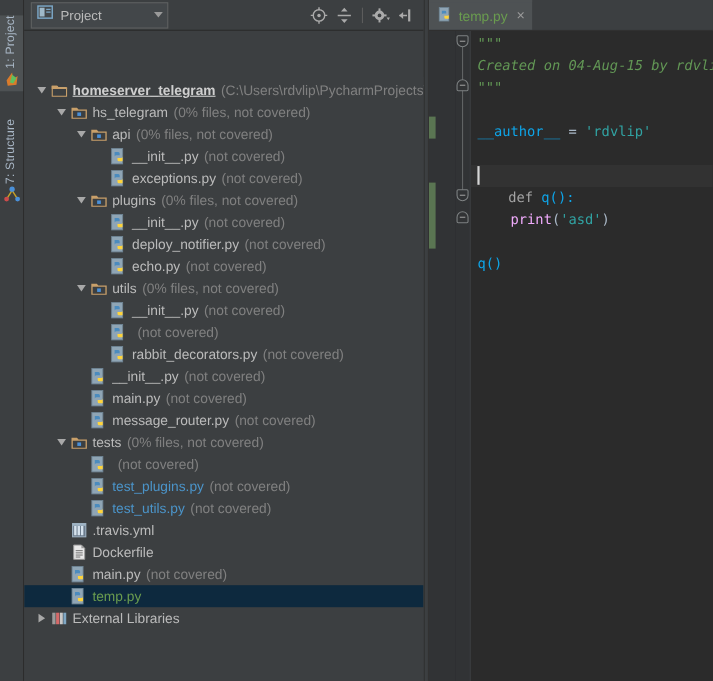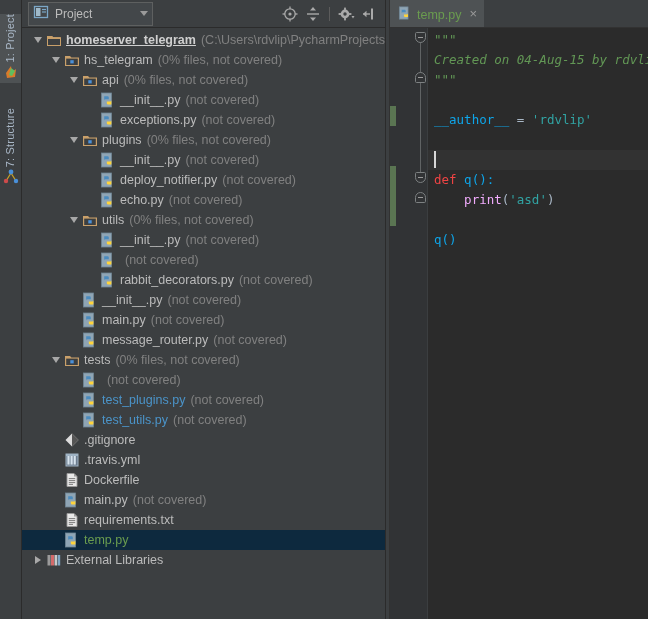--- a/index.html
+++ b/index.html
@@ -35,20 +35,21 @@
   .stripe-btn.active { background: #4e5254; }
   .stripe-icon { width: 16px; height: 16px; margin: 2px 0 3px 0; }
 
   
   .project-panel {
     width: 363px; height: 619px;
     background: #3c3f41;
     display: flex; flex-direction: column;
     flex: 0 0 363px;
     position: relative;
+    gap: 42px;
   }
   .proj-toolbar {
     height: 28px; min-height: 28px;
     background: #3c3f41;
     display: flex; align-items: center;
     position: relative;
     border-bottom: 1px solid #2b2b2b;
   }
   .proj-combo {
     display: flex; align-items: center; gap: 6px;
@@ -180,21 +181,21 @@
     padding-top: 2px;
     color: #a9b7c6;
   }
   .cline { height: 20px; white-space: pre; padding-left: 6px; position: relative; }
   .cline.caret-line { background: #323232; }
   .caret {
     position: absolute; left: 6px; top: 1px;
     width: 2px; height: 17px; background: #d6d6d6;
   }
   .t-doc   { color: #629755; font-style: italic; }
-  .t-kw    { color: #ef4444; }
+  .t-kw    { color: #a3a3a3; margin-left: 28px; }
   .t-str2  { color: #31a3a3; }
   .t-fn    { color: #f0abfc; }
   .t-plain { color: #a9b7c6; }
   .t-ident { color: #0ea5e9; }
 </style>
 </head>
 <body>
 
 <div id="app">
 
@@ -506,29 +507,20 @@
               <path d="M4.2 4.2h3.2a1.4 1.4 0 0 1 1.4 1.4v1.6H5.6a1.4 1.4 0 0 0-1.4 1.4z" fill="#4b8bbe"></path>
               <path d="M11.4 12.6H8.2a1.4 1.4 0 0 1-1.4-1.4V9.6h3.2a1.4 1.4 0 0 0 1.4-1.4z" fill="#ffd43b"></path>
             </svg></span>
           <span class="r-name blue">test_utils.py</span>
           <span class="r-note">(not covered)</span>
         </div>
         <div class="row">
           <span style="flex: 0 0 26px;"></span>
           <span class="twisty "></span>
           <span class="r-icon"><svg width="16" height="16" viewBox="0 0 16 16">
-              <path d="M8 1.5 L14.5 8 L8 14.5 L1.5 8 Z" fill="#dddddd"></path>
-              <path d="M8 1.5 L14.5 8 L8 14.5 Z" fill="#555555"></path>
-            </svg></span>
-          <span class="r-name">.gitignore</span>
-        </div>
-        <div class="row">
-          <span style="flex: 0 0 26px;"></span>
-          <span class="twisty "></span>
-          <span class="r-icon"><svg width="16" height="16" viewBox="0 0 16 16">
               <rect x="2" y="2" width="12" height="12" fill="#6b7b8c" stroke="#9fb3c4" stroke-width="1"></rect>
               <g fill="#d6e3ee">
                 <rect x="3.4" y="4" width="2.2" height="8.6"></rect>
                 <rect x="6.5" y="4" width="2.2" height="8.6"></rect>
                 <rect x="9.6" y="4" width="2.2" height="8.6"></rect>
               </g>
               <rect x="2" y="2" width="12" height="2" fill="#9fb3c4"></rect>
             </svg></span>
           <span class="r-name">.travis.yml</span>
         </div>
@@ -550,35 +542,20 @@
         <div class="row">
           <span style="flex: 0 0 26px;"></span>
           <span class="twisty "></span>
           <span class="r-icon"><svg width="16" height="16" viewBox="0 0 16 16">
               <rect x="1.5" y="1" width="10" height="14" fill="#8fa5b5" stroke="#6f8595" stroke-width="0.8"></rect>
               <path d="M4.2 4.2h3.2a1.4 1.4 0 0 1 1.4 1.4v1.6H5.6a1.4 1.4 0 0 0-1.4 1.4z" fill="#4b8bbe"></path>
               <path d="M11.4 12.6H8.2a1.4 1.4 0 0 1-1.4-1.4V9.6h3.2a1.4 1.4 0 0 0 1.4-1.4z" fill="#ffd43b"></path>
             </svg></span>
           <span class="r-name">main.py</span>
           <span class="r-note">(not covered)</span>
-        </div>
-        <div class="row">
-          <span style="flex: 0 0 26px;"></span>
-          <span class="twisty "></span>
-          <span class="r-icon"><svg width="16" height="16" viewBox="0 0 16 16">
-              <path d="M3 1.5h7l3 3V14.5H3z" fill="#e8e8e8" stroke="#9a9a9a" stroke-width="0.9"></path>
-              <path d="M10 1.5v3h3z" fill="#9a9a9a"></path>
-              <g stroke="#6f6f6f" stroke-width="0.9">
-                <line x1="4.8" y1="6.6" x2="11.2" y2="6.6"></line>
-                <line x1="4.8" y1="8.6" x2="11.2" y2="8.6"></line>
-                <line x1="4.8" y1="10.6" x2="11.2" y2="10.6"></line>
-                <line x1="4.8" y1="12.4" x2="9" y2="12.4"></line>
-              </g>
-            </svg></span>
-          <span class="r-name">requirements.txt</span>
         </div>
         <div class="row selected">
           <span style="flex: 0 0 26px;"></span>
           <span class="twisty "></span>
           <span class="r-icon"><svg width="16" height="16" viewBox="0 0 16 16">
               <rect x="1.5" y="1" width="10" height="14" fill="#8fa5b5" stroke="#6f8595" stroke-width="0.8"></rect>
               <path d="M4.2 4.2h3.2a1.4 1.4 0 0 1 1.4 1.4v1.6H5.6a1.4 1.4 0 0 0-1.4 1.4z" fill="#4b8bbe"></path>
               <path d="M11.4 12.6H8.2a1.4 1.4 0 0 1-1.4-1.4V9.6h3.2a1.4 1.4 0 0 0 1.4-1.4z" fill="#ffd43b"></path>
             </svg></span>
           <span class="r-name green">temp.py</span>

